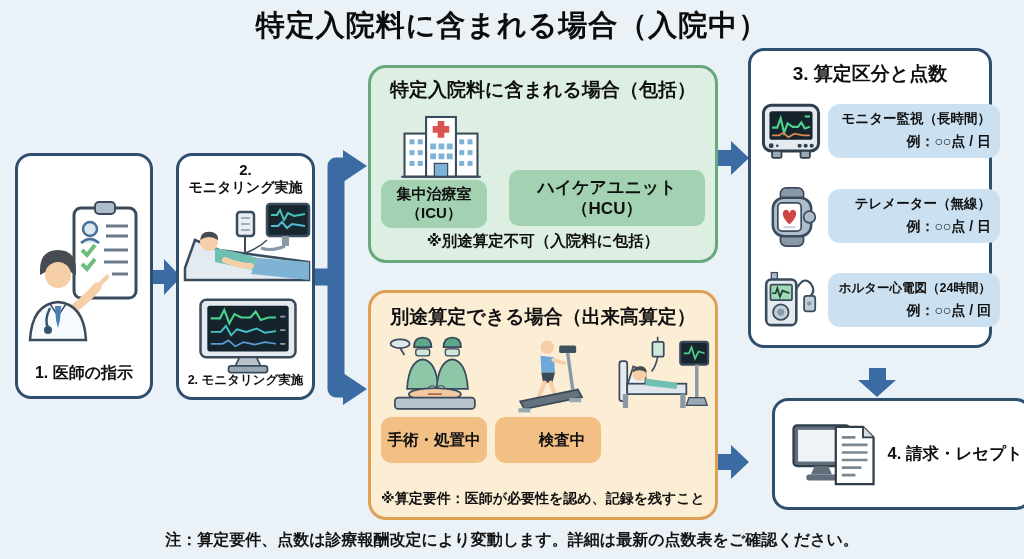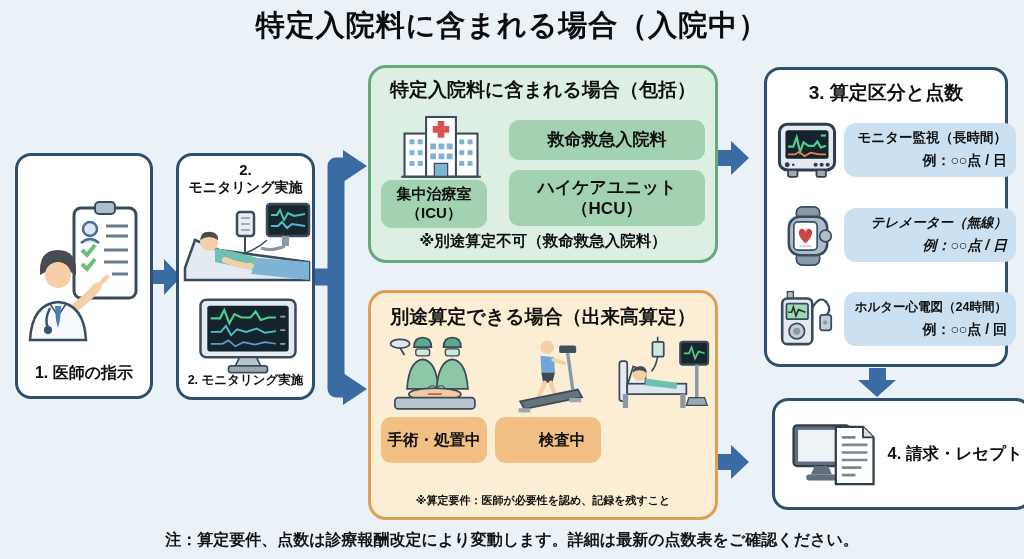--- a/index.html
+++ b/index.html
@@ -119,28 +119,25 @@
       <rect x="72" y="46" width="6" height="6" fill="#7fb3d6"></rect>
         <rect x="82" y="46" width="6" height="6" fill="#7fb3d6"></rect>
       <rect x="72" y="59" width="6" height="6" fill="#7fb3d6"></rect>
         <rect x="82" y="59" width="6" height="6" fill="#7fb3d6"></rect>
       <path d="M2 78 H98" stroke="#3a4b5c" stroke-width="2.5"></path>
     </svg>
     <div class="abs pill pill-green" style="left:10px;top:112px;width:106px;height:48px;font-size:15px;">
       <span>集中治療室
 （ICU）</span>
     </div>
-    <div class="abs pill pill-green" style="left:138px;top:52px;width:196px;height:40px;font-size:17px;">
-      <span>救命救急入院料</span>
-    </div>
     <div class="abs pill pill-green" style="left:138px;top:102px;width:196px;height:56px;font-size:17px;">
       <span>ハイケアユニット
 （HCU）</span>
     </div>
-    <div class="abs note" style="bottom:8px;font-size:15.5px;">※別途算定不可（救命救急入院料）</div>
+    <div class="abs note" style="bottom:8px;font-size:15.5px;">※別途算定不可（入院料に包括）</div>
   </div>
 
   <div class="abs obox" style="left:368px;top:290px;width:350px;height:230px;">
     <div class="abs boxtitle" style="top:11px;">別途算定できる場合（出来高算定）</div>
     <svg class="abs" style="left:8px;top:42px;" width="110" height="80" viewBox="0 0 110 92">
       <ellipse cx="16" cy="10" rx="11" ry="5" fill="#dfe6ec" stroke="#3a4b5c" stroke-width="2"></ellipse>
       <path d="M16 15 L21 23" stroke="#3a4b5c" stroke-width="2"></path>
       <path d="M24 62 Q26 30 42 28 Q58 30 60 62 Z" fill="#8ec7a8" stroke="#3a4b5c" stroke-width="2"></path>
       <path d="M58 62 Q60 30 76 28 Q92 30 94 62 Z" fill="#8ec7a8" stroke="#3a4b5c" stroke-width="2"></path>
       <circle cx="42" cy="16" r="9" fill="#f6cfa8"></circle>
@@ -183,24 +180,24 @@
       <circle cx="29" cy="45" r="8" fill="#f6cfa8"></circle>
       <path d="M21 43 Q22 35 32 36 Q38 38 37 43 Q29 38 21 43 Z" fill="#474c52"></path>
       <path d="M36 50 L72 55 L72 62 L36 58 Z" fill="#6fc0b2"></path>
     </svg>
     <div class="abs pill pill-orange" style="left:10px;top:124px;width:106px;height:46px;font-size:15.5px;">
       <span>手術・処置中</span>
     </div>
     <div class="abs pill pill-orange" style="left:124px;top:124px;width:106px;height:46px;font-size:15.5px;padding-left:28px;">
       <span>検査中</span>
     </div>
-    <div class="abs note" style="bottom:9px;font-size:11px;">※算定要件：医師が必要性を認め、記録を残すこと</div>
-  </div>
-
-  <div class="abs wbox" style="left:748px;top:67px;width:244px;height:300px;margin-left:16px;">
+    <div class="abs note" style="bottom:9px;font-size:14px;">※算定要件：医師が必要性を認め、記録を残すこと</div>
+  </div>
+
+  <div class="abs wbox" style="left:748px;top:48px;width:244px;height:300px;">
     <div class="abs boxtitle" style="top:10px;">3. 算定区分と点数</div>
 
     <div>
       <svg class="abs" style="left:9px;top:50px;" width="62" height="62" viewBox="0 0 72 72">
         <rect x="4" y="5" width="64" height="53" rx="9" fill="#e4eaf0" stroke="#2f3e4a" stroke-width="3.5"></rect>
         <rect x="11" y="12" width="50" height="33" rx="3" fill="#15232d"></rect>
         <polyline points="14,31 20,31 24,20 28,37 32,26 38,30 44,30 48,25 52,32 58,30" fill="none" stroke="#4cd08a" stroke-width="2.5"></polyline>
         <polyline points="14,40 22,40 27,37 33,42 40,38 50,40 58,40" fill="none" stroke="#e08a4f" stroke-width="2"></polyline>
         <path d="M52 18 H58" stroke="#4cd08a" stroke-width="2.5"></path>
         <circle cx="13" cy="52" r="2.8" fill="#2f3e4a"></circle>
@@ -220,21 +217,21 @@
     <div>
       <svg class="abs" style="left:11px;top:135px;" width="60" height="62" viewBox="0 0 72 72">
         <rect x="22" y="1" width="28" height="16" rx="7" fill="#8a99a6" stroke="#3a4b5c" stroke-width="2"></rect>
         <rect x="22" y="55" width="28" height="16" rx="7" fill="#8a99a6" stroke="#3a4b5c" stroke-width="2"></rect>
         <rect x="13" y="13" width="46" height="46" rx="13" fill="#aebdca" stroke="#3a4b5c" stroke-width="3"></rect>
         <circle cx="57" cy="36" r="7" fill="#aebdca" stroke="#3a4b5c" stroke-width="2"></circle>
         <rect x="19" y="19" width="28" height="34" rx="5" fill="#ffffff" stroke="#3a4b5c" stroke-width="2"></rect>
         <path d="M33 45 C25 38 23 31 27 28 C30 26 33 29 33 32 C33 29 36 26 39 28 C43 31 41 38 33 45 Z" fill="#cc4444"></path>
         <rect x="26" y="47" width="14" height="2.5" fill="#c9d4dd"></rect>
       </svg>
-      <div class="abs pill-blue pill" style="left:77px;top:138px;width:172px;height:54px;font-style:italic;">
+      <div class="abs pill-blue pill" style="left:77px;top:138px;width:172px;height:54px;">
         <div class="scoring-name">テレメーター（無線）</div>
         <div class="scoring-example">例：○○点 / 日</div>
       </div>
     </div>
 
     <div>
       <svg class="abs" style="left:10px;top:219px;" width="62" height="62" viewBox="0 0 72 72">
         <rect x="12" y="3" width="7" height="9" fill="#aebdca" stroke="#3a4b5c" stroke-width="1.5"></rect>
         <rect x="6" y="11" width="35" height="53" rx="6" fill="#e4eaf0" stroke="#3a4b5c" stroke-width="3"></rect>
         <rect x="11" y="17" width="25" height="18" rx="2" fill="#9fd8b4" stroke="#3a4b5c" stroke-width="2"></rect>

